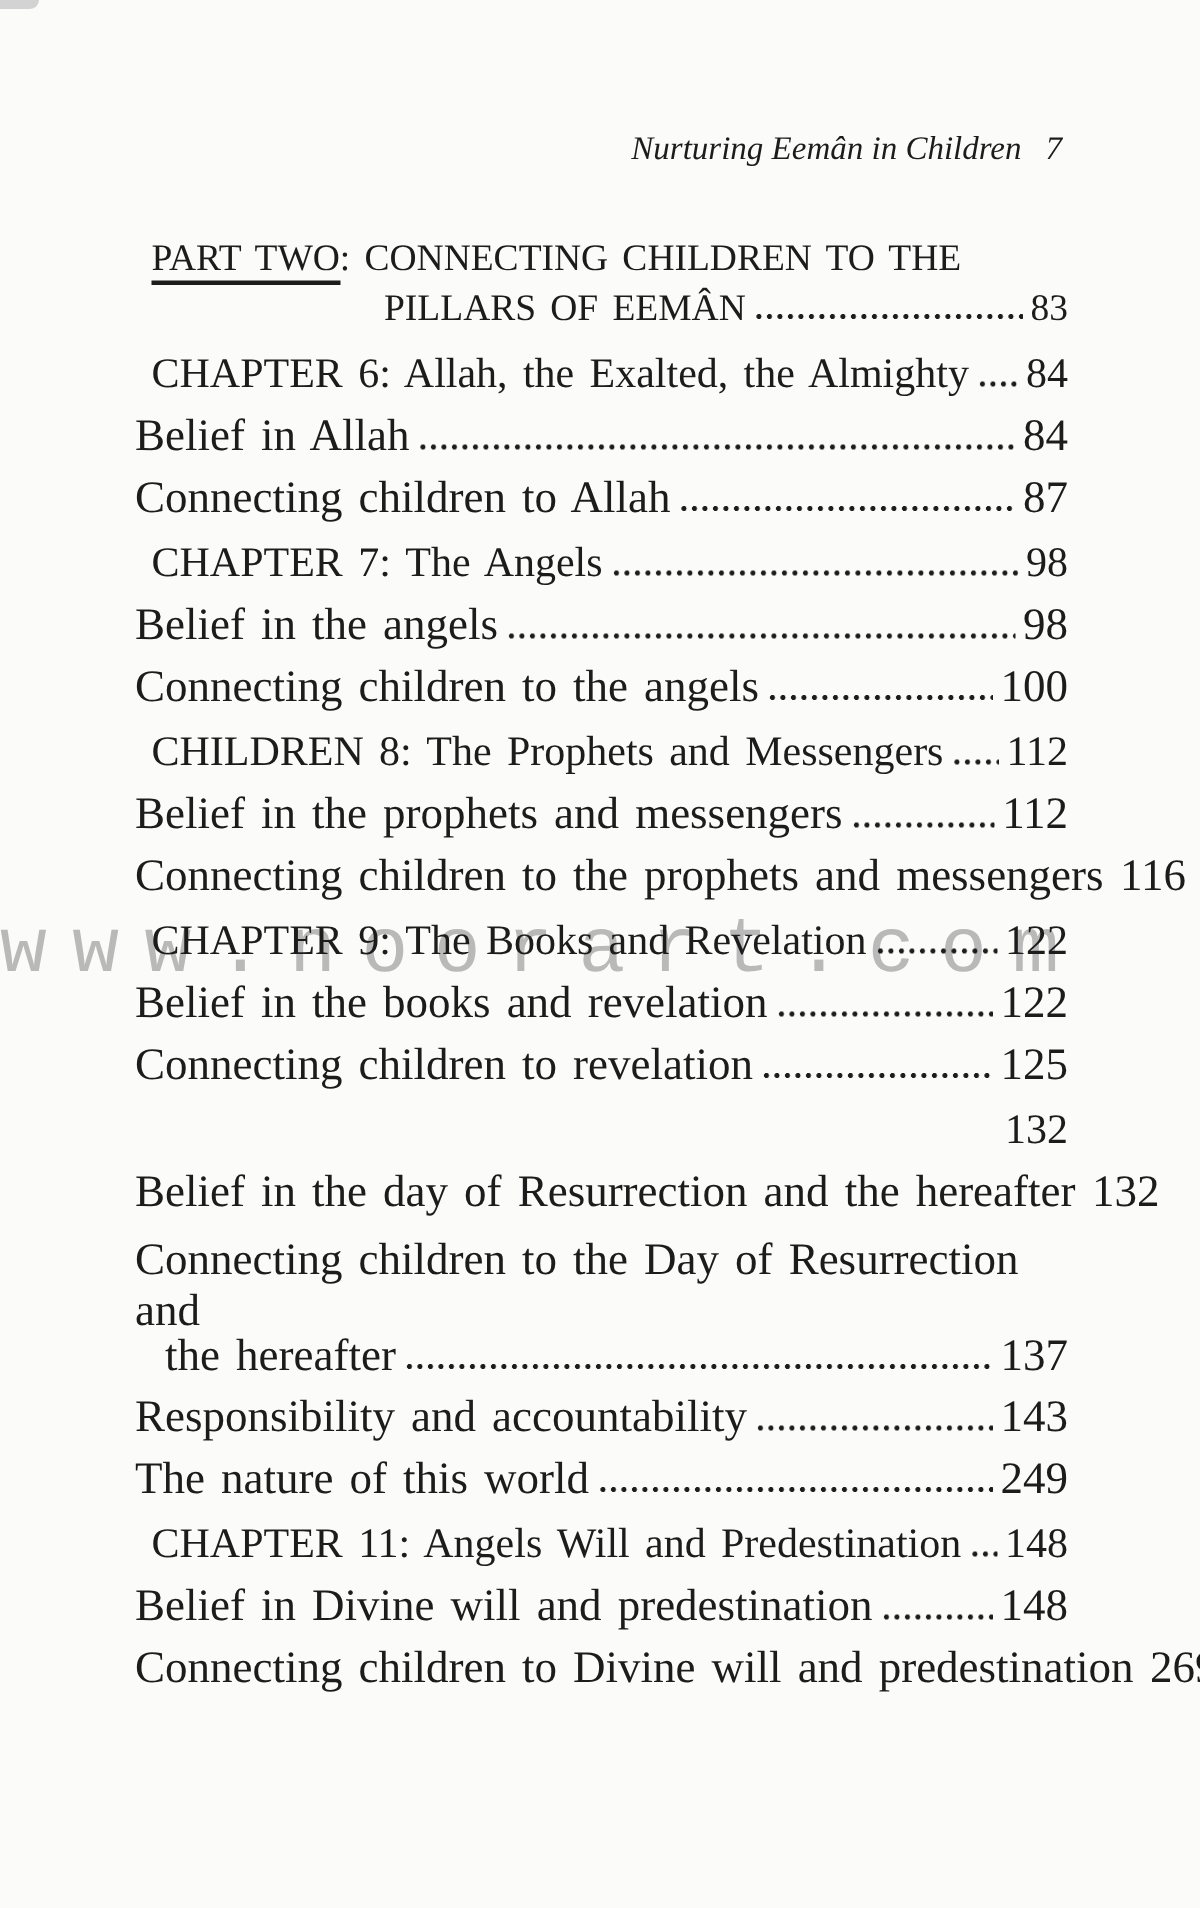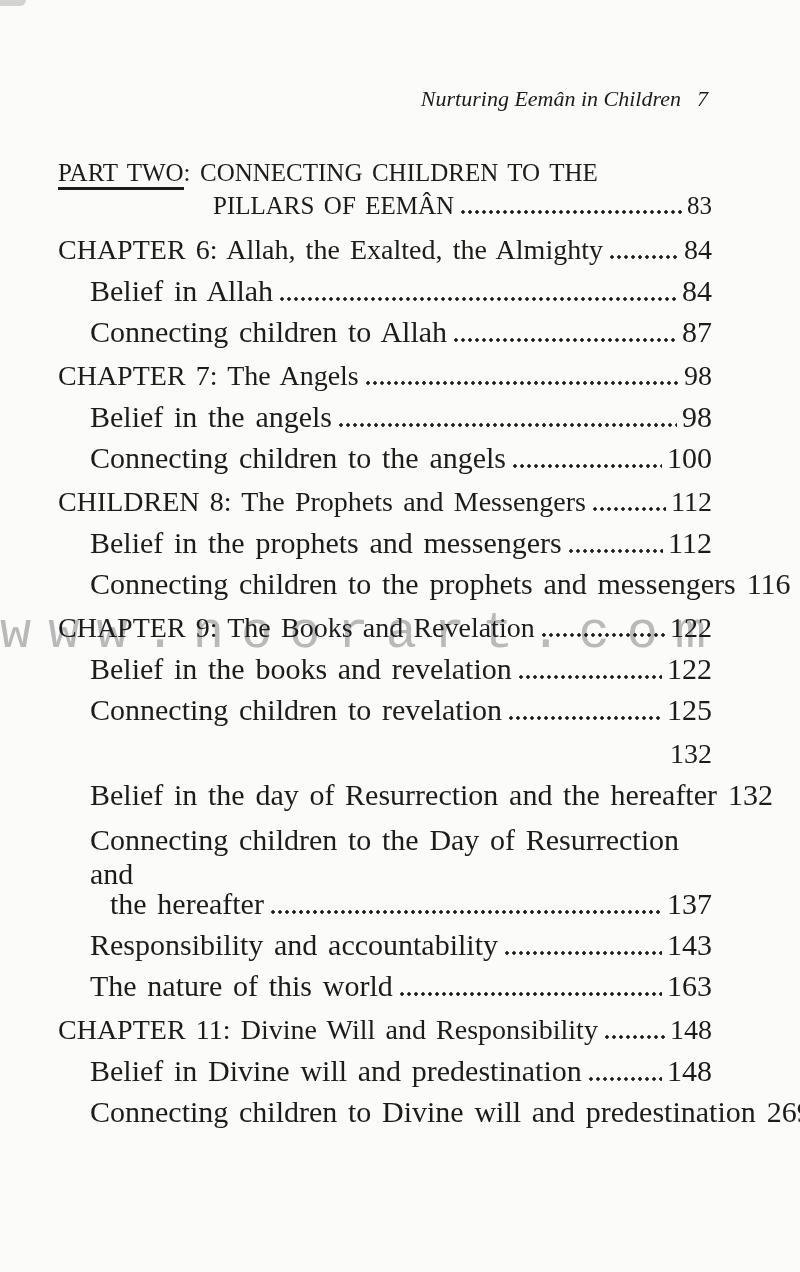--- a/index.html
+++ b/index.html
@@ -44,21 +44,21 @@
     height: 5px;
     margin: 0 3px 0 6px;
     background-image: radial-gradient(circle at 3px 3px, #1c1c1c 1.5px, rgba(0,0,0,0) 1.9px);
     background-size: 7px 6px;
     background-repeat: repeat-x;
     background-position: left bottom;
     transform: translateY(1px);
   }
   .dots.nodots { background: none; }
   .pagenum { white-space: nowrap; margin-left: 2px; }
-  .row { margin-top: 15px; }
+  .row { margin-top: 15px; margin-left: 43px; }
   .row.chapter { margin-top: 18px; font-size: 28px; }
   .row.sub { font-size: 30px; margin-left: 32px; }
   .row.part { margin-top: 0; font-size: 25px; }
   .part-line1 { line-height: 30px; white-space: nowrap; }
   .part-underline { border-bottom: 3px solid #1c1c1c; padding-bottom: 1px; }
   .part-line2 { margin-left: 155px; margin-top: 5px; }
   .wrap-line2 { margin-left: 20px; text-align: right; }
 </style>
 </head>
 <body>
@@ -190,26 +190,26 @@
       <div class="toc-line ">
         <span class="label">Responsibility and accountability</span>
         <span class="dots"></span>
         <span class="pagenum">143</span>
       </div>
     </div>
     <div class="row sub">
       <div class="toc-line ">
         <span class="label">The nature of this world</span>
         <span class="dots"></span>
-        <span class="pagenum">163</span>
-      </div>
-    </div>
-    <div class="row chapter">
-      <div class="toc-line ">
-        <span class="label">CHAPTER 11: Divine Will and Responsibility</span>
+        <span class="pagenum">249</span>
+      </div>
+    </div>
+    <div class="row chapter">
+      <div class="toc-line ">
+        <span class="label">CHAPTER 11: Angels Will and Predestination</span>
         <span class="dots"></span>
         <span class="pagenum">148</span>
       </div>
     </div>
     <div class="row sub">
       <div class="toc-line ">
         <span class="label">Belief in Divine will and predestination</span>
         <span class="dots"></span>
         <span class="pagenum">148</span>
       </div>

